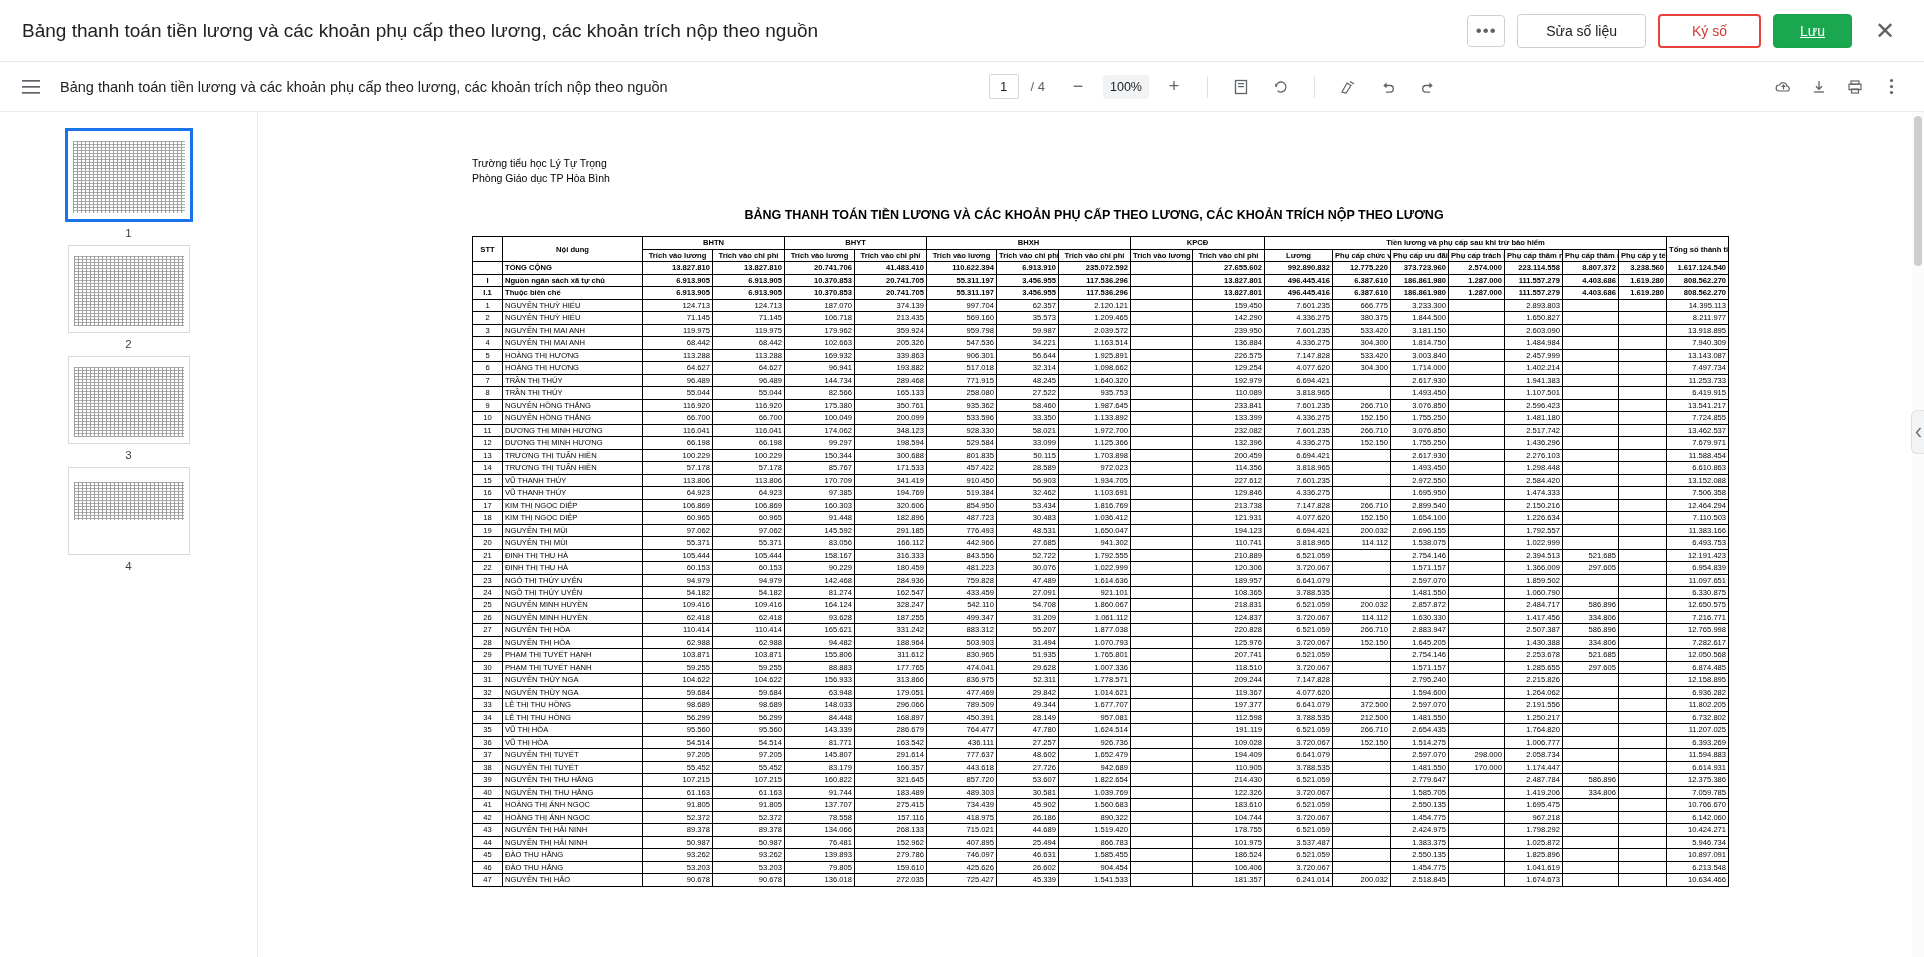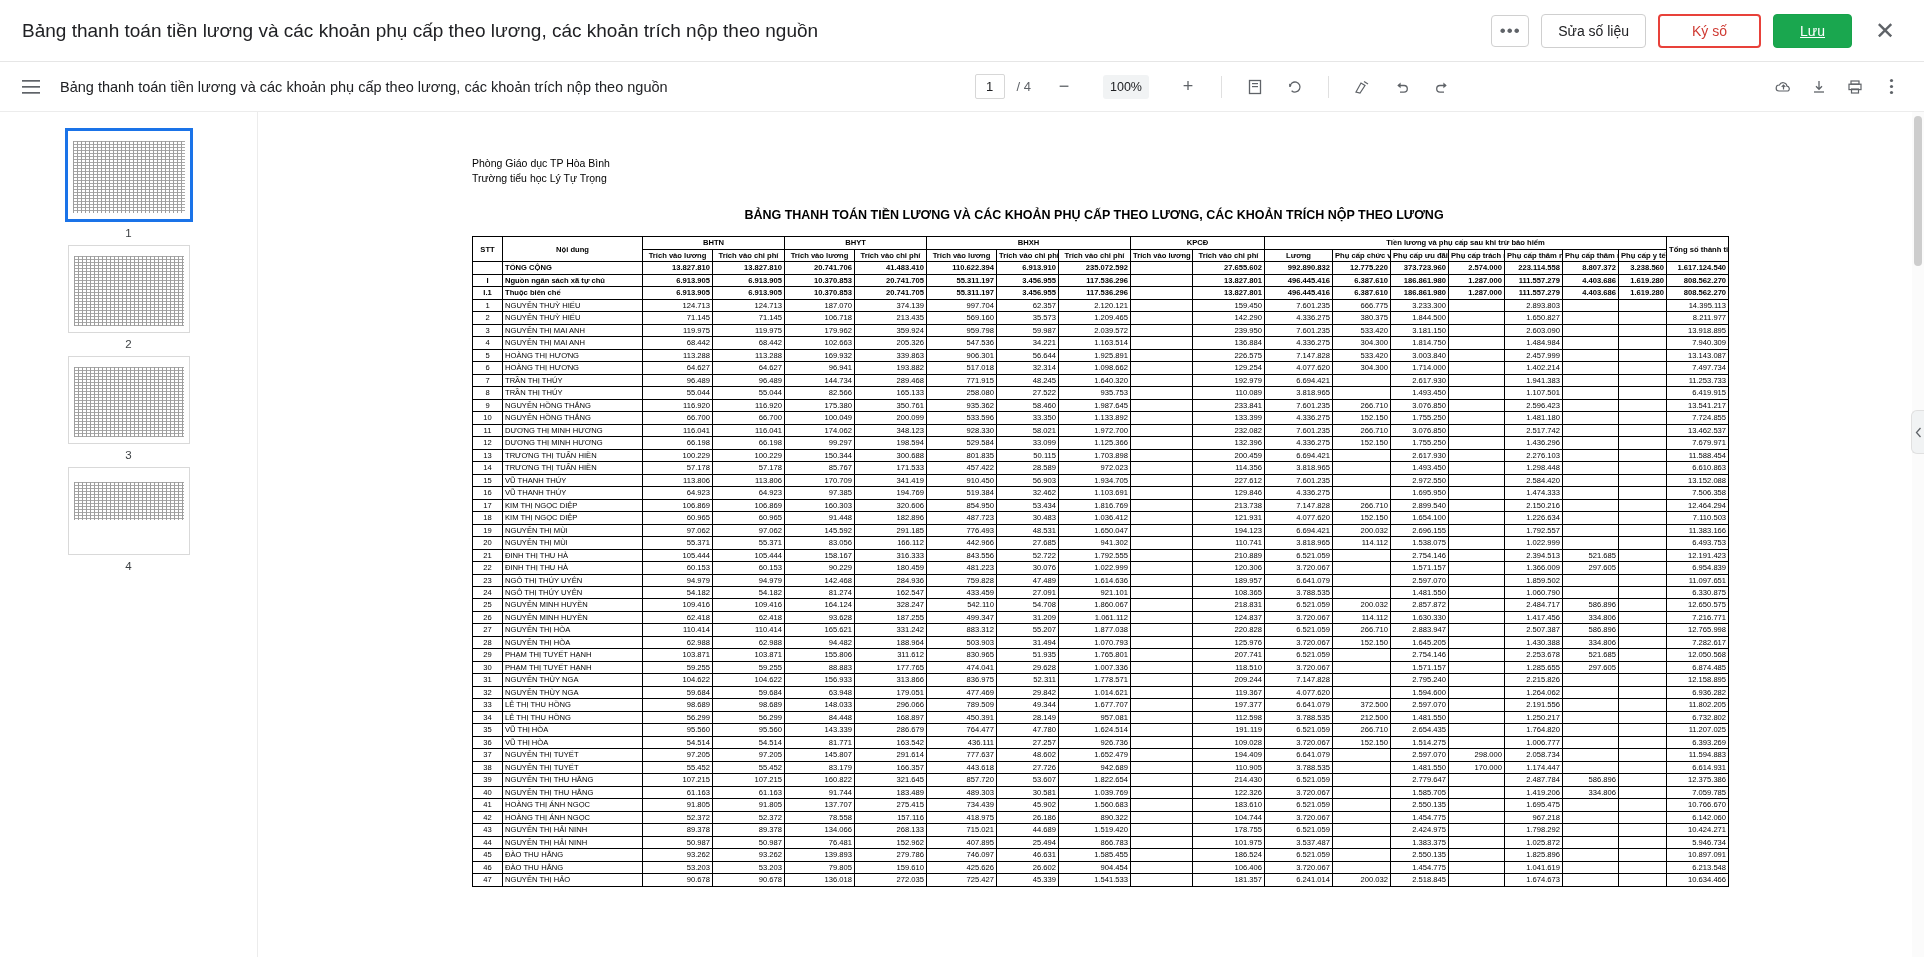--- a/index.html
+++ b/index.html
@@ -29,21 +29,21 @@
   .btn {
     border-radius: 4px; font-size: 14px; line-height: 1;
     display: inline-flex; align-items: center; justify-content: center;
     cursor: pointer; white-space: nowrap;
   }
   .btn-ghost-square {
     width: 38px; height: 32px; border: 1px solid #d0d0d0; background: #fff; color: #5f6368;
     font-size: 17px; letter-spacing: 1px;
   }
   .btn-outline {
-    height: 34px; padding: 0 16px; border: 1px solid #cfcfcf; background: #fff; color: #202124;
+    height: 34px; padding: 0 28px; border: 1px solid #cfcfcf; background: #fff; color: #202124;
   }
   .btn-outline-red {
     height: 34px; padding: 0 32px; border: 2px solid #e8413a; background: #fff; color: #cf3a33;
   }
   .btn-green {
     height: 34px; padding: 0 26px; border: 1px solid #17a34a; background: #1aa74f; color: #fff; text-decoration: underline;
   }
   .close-x {
     width: 34px; height: 34px; border: none; background: transparent; color: #5f6368;
     font-size: 24px; display: flex; align-items: center; justify-content: center; cursor: pointer;
@@ -72,21 +72,21 @@
   }
   .page-box {
     width: 30px; height: 25px; border: 1px solid #d7d7d7; border-radius: 2px;
     font-size: 13px; text-align: center; color: #202124; background: #fff;
     line-height: 23px;
   }
   .page-sep { font-size: 13px; color: #5f6368; margin: 0 10px 0 6px; }
   .zoom-val {
     min-width: 46px; height: 24px; background: #f1f3f4; border-radius: 3px;
     font-size: 12.5px; display: flex; align-items: center; justify-content: center; color: #202124;
-    margin: 0 16px;
+    margin: 0 2px;
   }
   .divider-v { width: 1px; height: 22px; background: #e0e0e0; margin: 0 10px; }
   .toolbar-right { display: flex; align-items: center; gap: 2px; flex: 0 0 auto; }
 
   
   .body-area { flex: 1 1 auto; display: flex; min-height: 0; background: #fff; position: relative; }
 
   
   .thumbs {
     width: 258px; min-width: 258px; background: #ffffff; border-right: 1px solid #ececec;
@@ -275,22 +275,22 @@
       <div class="thumb-wrap">
         <div class="thumb">
             <div class="thumb-grid short"></div>
           </div>
         <div class="thumb-label">4</div>
       </div>
     </div>
 
     <div class="page-scroll">
       <div class="page">
+        <div class="org b">Trường tiểu học Lý Tự Trọng</div>
         <div class="org">Phòng Giáo dục TP Hòa Bình</div>
-        <div class="org b">Trường tiểu học Lý Tự Trọng</div>
         <div class="doc-title">BẢNG THANH TOÁN TIỀN LƯƠNG VÀ CÁC KHOẢN PHỤ CẤP THEO LƯƠNG, CÁC KHOẢN TRÍCH NỘP THEO LƯƠNG</div>
 
         <table class="sheet">
           <colgroup>
             <col style="width:30px">
               <col style="width:140px">
             <col style="width:70px">
               <col style="width:72px">
             <col style="width:70px">
               <col style="width:72px">

